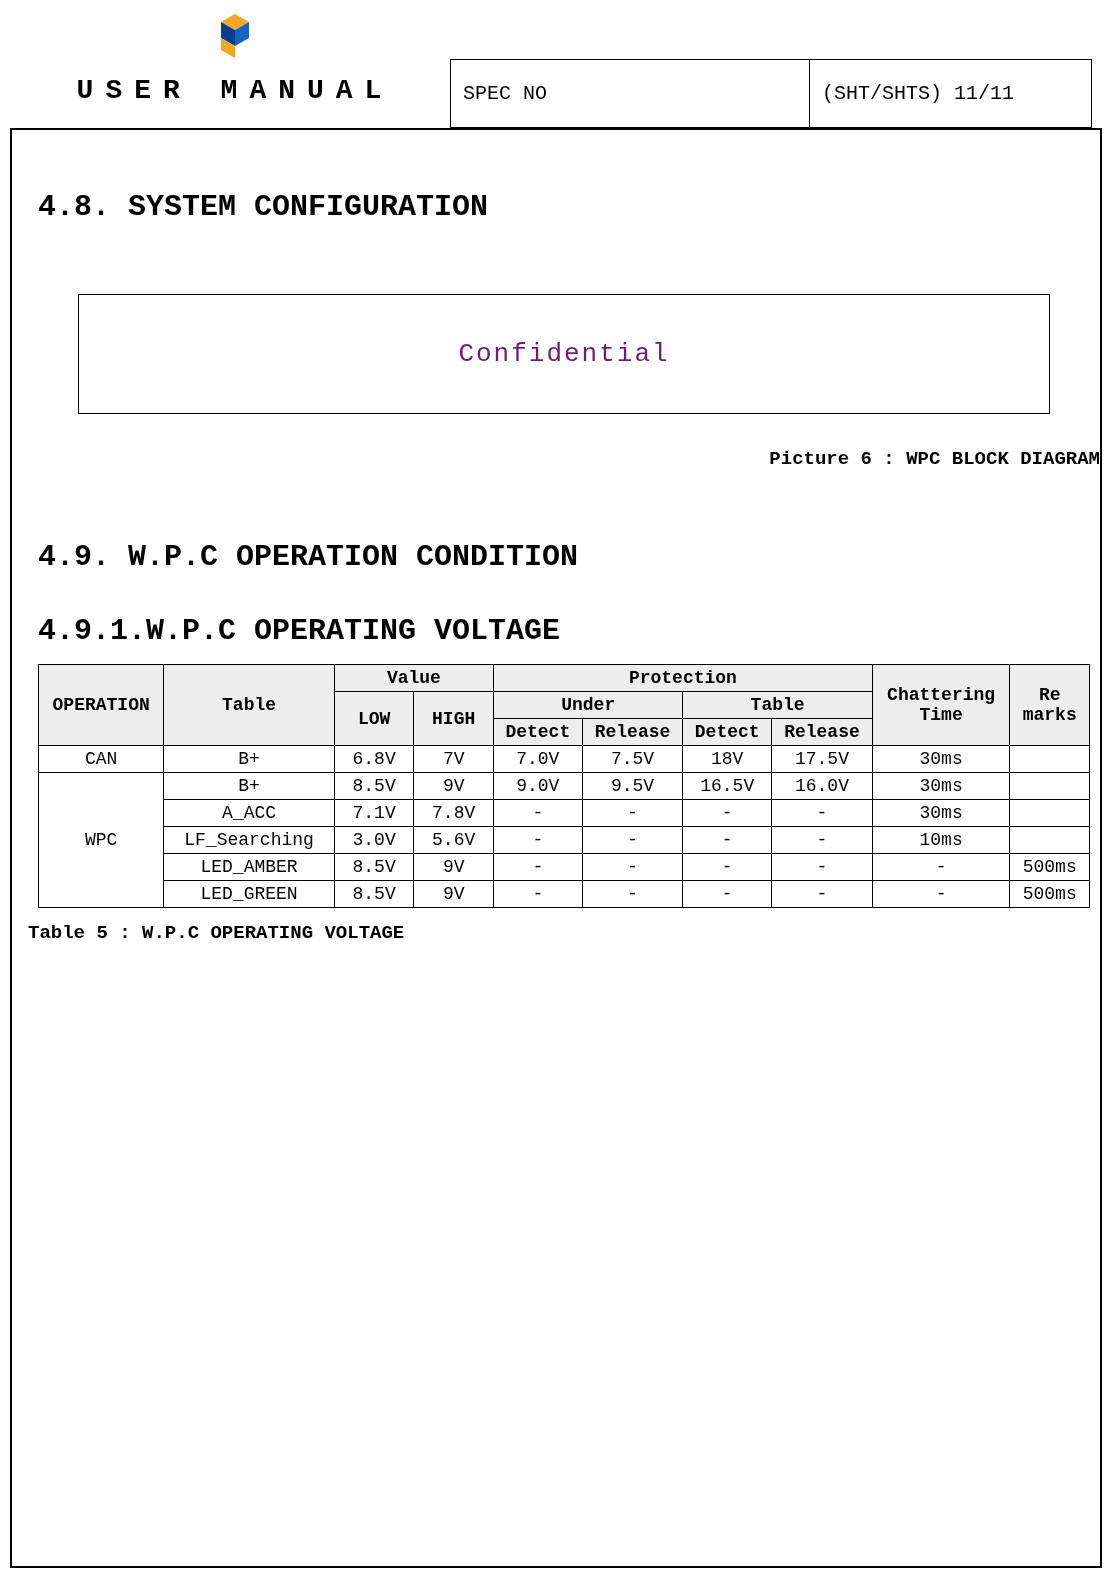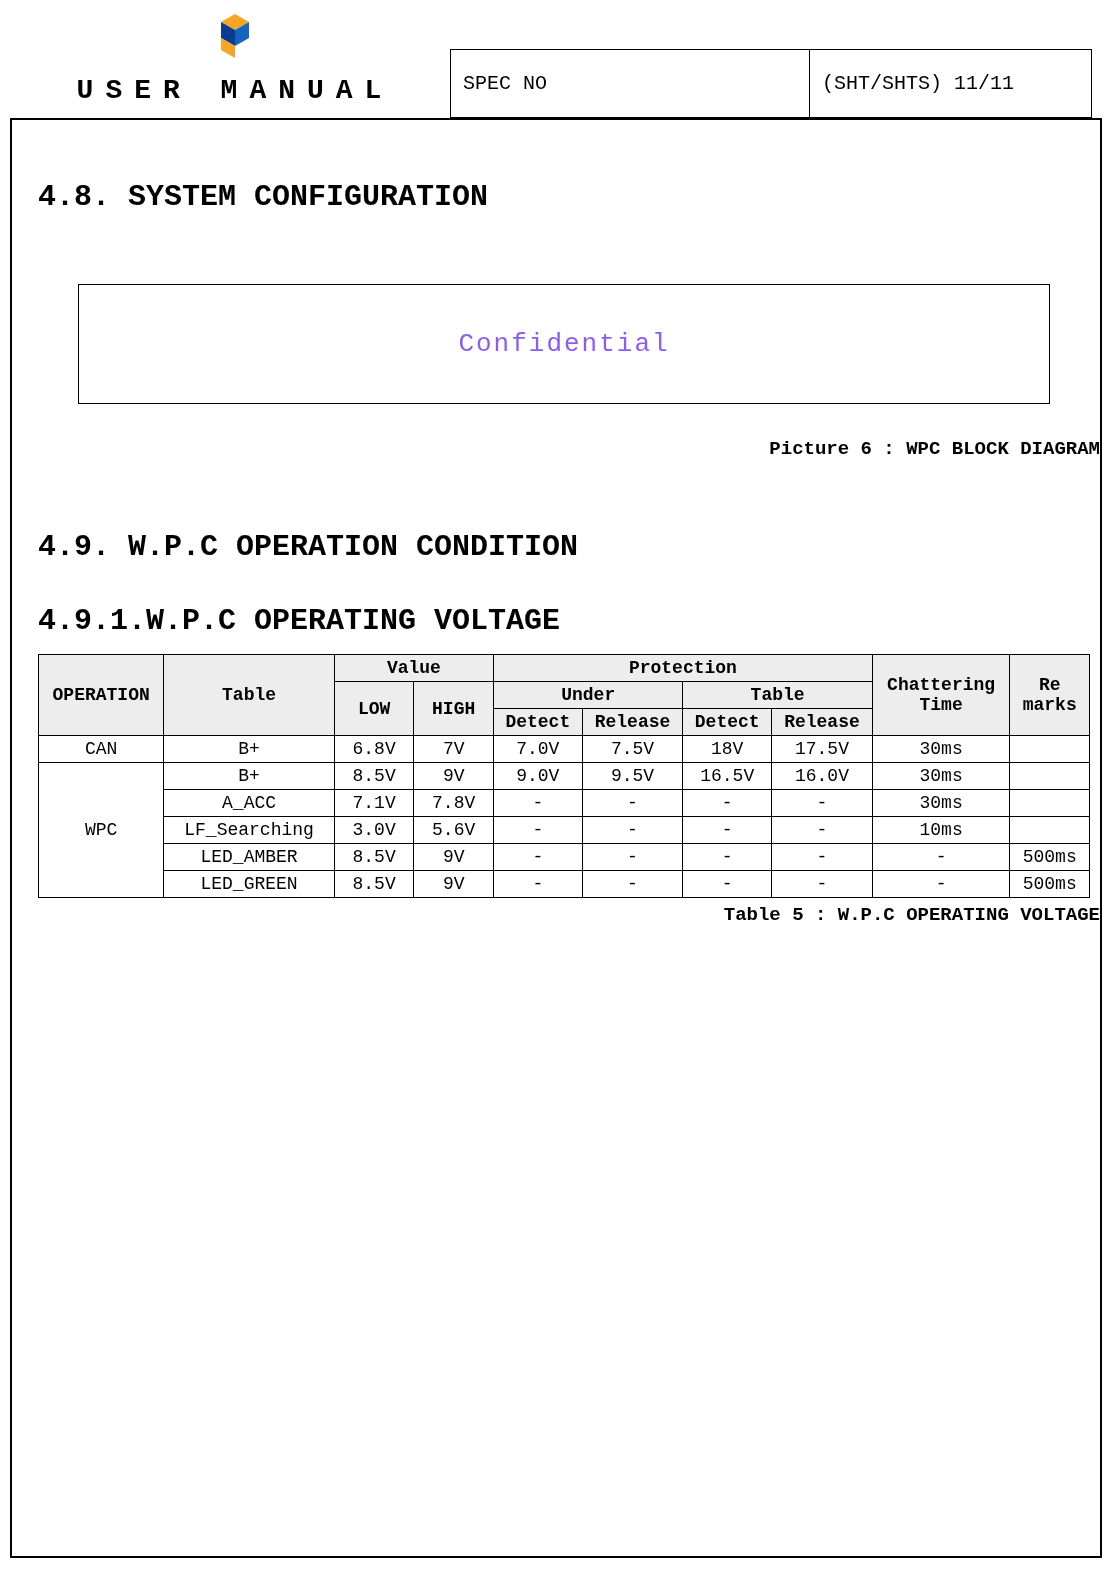--- a/index.html
+++ b/index.html
@@ -20,21 +20,21 @@
     text-align: center;
   }
   .logo {
     display: inline-block;
     margin-bottom: 8px;
   }
   .manual-title {
     font-size: 28px;
     font-weight: bold;
     letter-spacing: 12px;
-    padding-bottom: 12px;
+    padding-bottom: 22px;
   }
   .header-table {
     border-collapse: collapse;
     flex: 1;
   }
   .header-table td {
     border: 1px solid #000;
     padding: 22px 12px;
     font-size: 20px;
     font-family: "Courier New", monospace;
@@ -55,21 +55,21 @@
   }
   .confidential-box {
     border: 1px solid #000;
     margin: 60px 50px 20px 50px;
     height: 120px;
     display: flex;
     align-items: center;
     justify-content: center;
   }
   .confidential-text {
-    color: #8b5cf6;
+    color: #701a75;
     font-size: 26px;
     font-family: "Courier New", monospace;
     letter-spacing: 2px;
   }
   .caption {
     text-align: right;
     font-weight: bold;
     font-size: 19px;
     font-family: "Courier New", monospace;
     margin: 34px 0 50px 0;
@@ -91,25 +91,25 @@
     border: 1px solid #000;
     text-align: center;
     padding: 3px 6px;
     vertical-align: middle;
   }
   .data-table th {
     background: #ededed;
     font-weight: bold;
   }
   .table-caption {
-    text-align: right;
+    text-align: left;
     font-weight: bold;
     font-size: 19px;
     font-family: "Courier New", monospace;
-    margin-top: 6px;
+    margin-top: 14px;
   }
 </style>
 </head>
 <body>
 
 <div class="header-row">
   <div class="header-left">
     <span class="logo">
       <svg width="52" height="52" viewBox="0 0 52 52">
         <polygon points="26,4 40,12 26,20 12,12" fill="#f5a623"></polygon>

